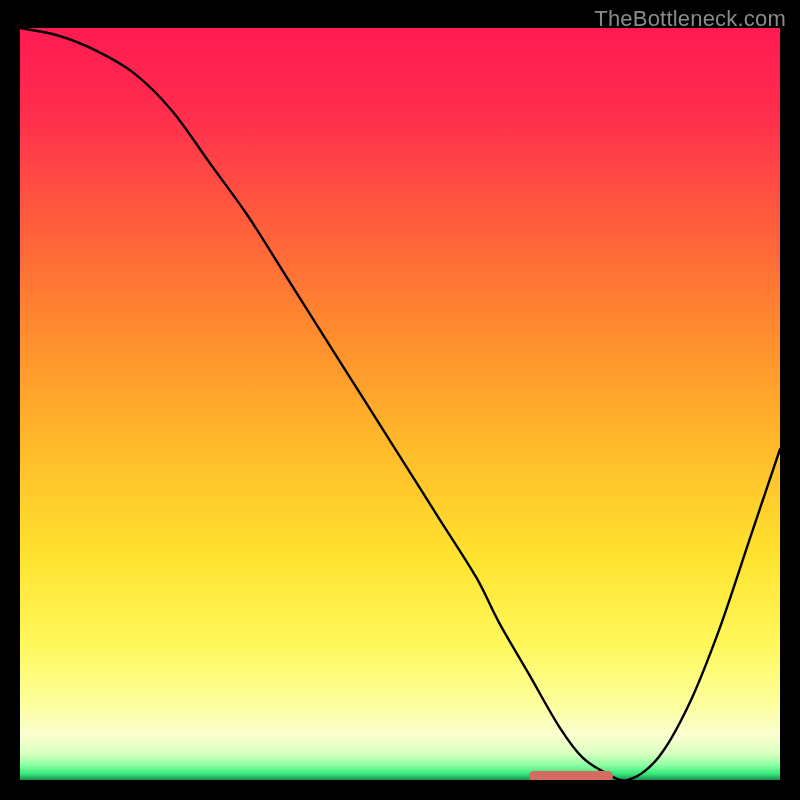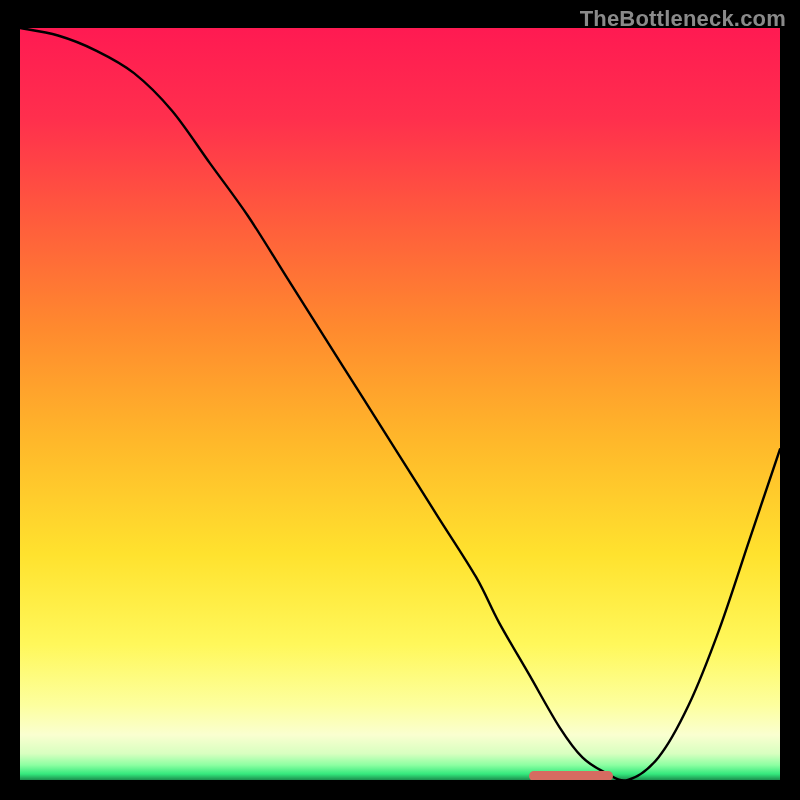--- a/index.html
+++ b/index.html
@@ -18,21 +18,21 @@
     width: 800px;
     height: 800px;
     background: #000;
   }
   .watermark {
     position: absolute;
     right: 14px;
     top: 6px;
     color: #8a8a8a;
     font-size: 22px;
-    font-weight: 700;
+    font-weight: 400;
     letter-spacing: 0.2px;
     z-index: 50;
   }
   .plot-area {
     position: absolute;
     left: 20px;
     top: 28px;
     width: 760px;
     height: 752px;
     background: #000;

